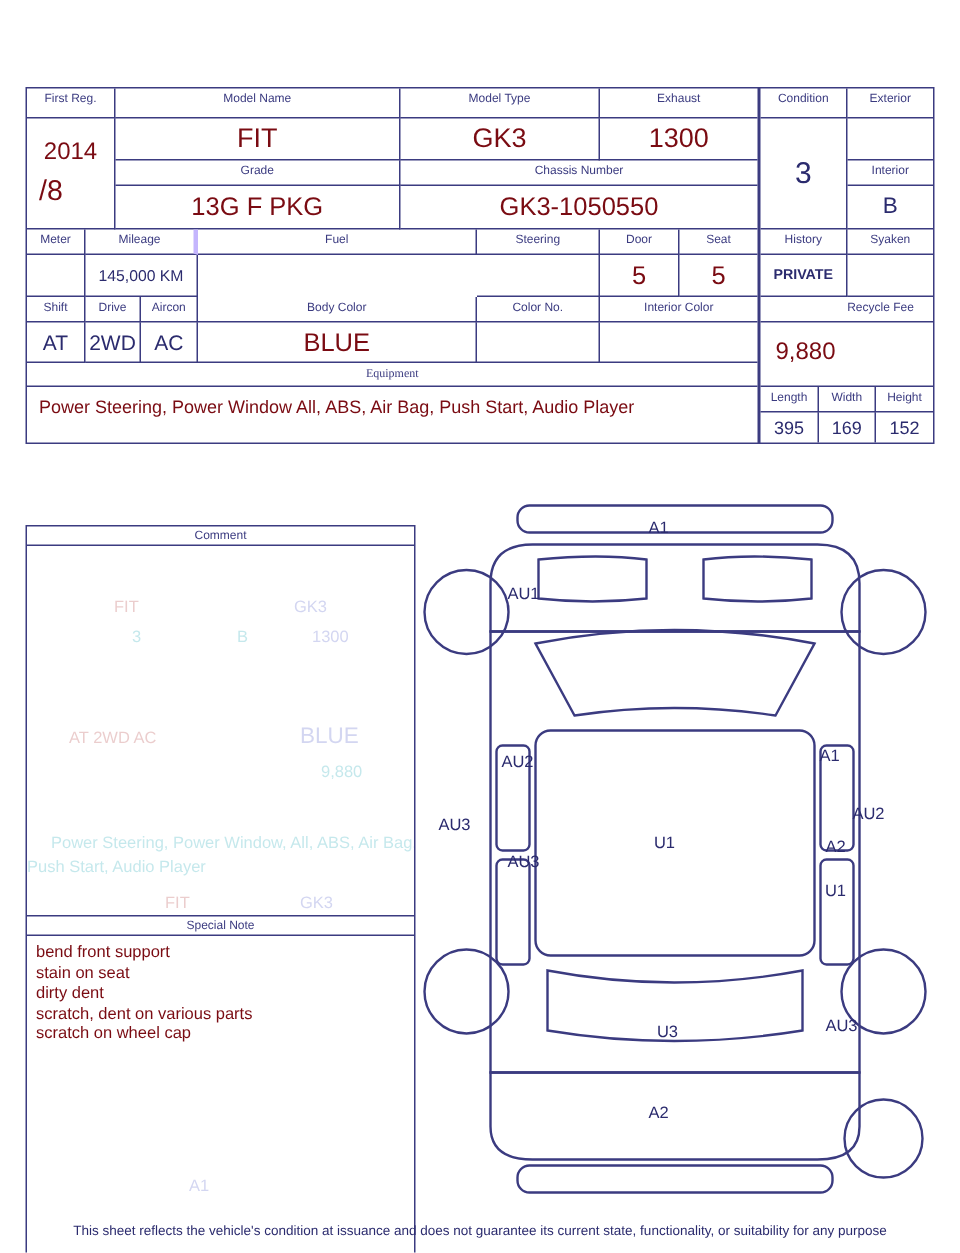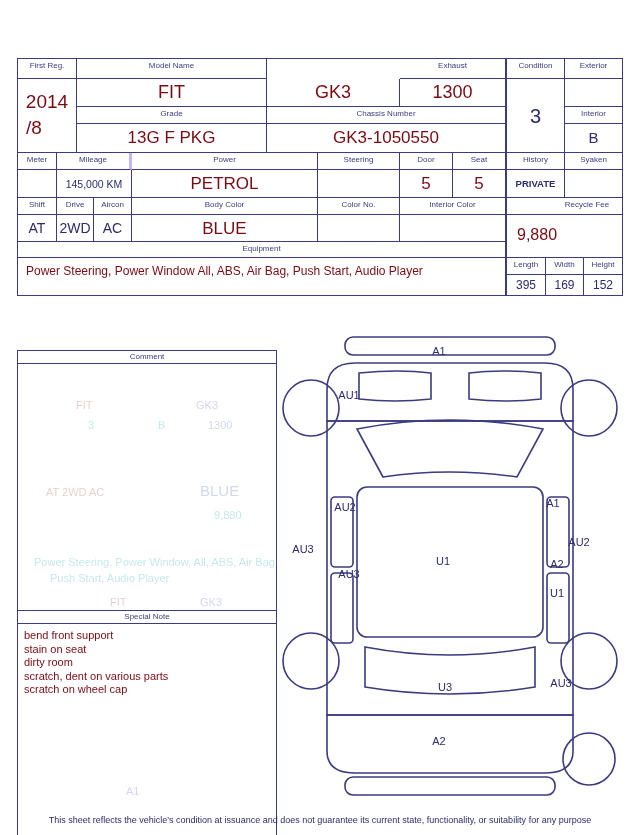--- a/index.html
+++ b/index.html
@@ -150,26 +150,29 @@
 
 
   <div id="top-grid">
 
     <div class="cellarea" style="left:0;top:0;width:59px;height:20px;border-right:1px solid #3b3b80;border-bottom:1px solid #3b3b80;">
       <div class="lbl">First Reg.</div>
     </div>
     <div class="cellarea" style="left:59px;top:0;width:190px;height:20px;border-right:1px solid #3b3b80;border-bottom:1px solid #3b3b80;">
       <div class="lbl">Model Name</div>
     </div>
+    <div class="cellarea" style="left:249px;top:0;width:133px;height:20px;border-right:1px solid #3b3b80;border-bottom:1px solid #3b3b80;">
+      <div class="lbl">Model Type</div>
+    </div>
     <div class="cellarea" style="left:382px;top:0;width:105px;height:20px;border-bottom:1px solid #3b3b80;">
       <div class="lbl">Exhaust</div>
     </div>
 
     <div class="cellarea" style="left:0;top:20px;width:59px;height:74px;border-right:1px solid #3b3b80;border-bottom:1px solid #3b3b80;">
-      <div class="val" style="font-size:19px;line-height:30px;padding-top:8px;">2014</div>
+      <div class="val" style="font-size:16px;line-height:30px;padding-top:8px;">2014</div>
       <div class="val" style="font-size:19px;line-height:22px;text-align:left;padding-left:8px;">/8</div>
     </div>
 
     <div class="cellarea" style="left:59px;top:20px;width:190px;height:28px;border-right:1px solid #3b3b80;border-bottom:1px solid #3b3b80;">
       <div class="val" style="line-height:27px;font-size:18px;">FIT</div>
     </div>
     <div class="cellarea" style="left:249px;top:20px;width:133px;height:28px;border-right:1px solid #3b3b80;border-bottom:1px solid #3b3b80;">
       <div class="val" style="line-height:27px;font-size:18px;">GK3</div>
     </div>
     <div class="cellarea" style="left:382px;top:20px;width:105px;height:28px;border-bottom:1px solid #3b3b80;">
@@ -190,39 +193,36 @@
       <div class="val" style="line-height:28px;font-size:17px;">GK3-1050550</div>
     </div>
 
     <div class="cellarea" style="left:0;top:94px;width:39px;height:17px;border-right:1px solid #3b3b80;border-bottom:1px solid #3b3b80;">
       <div class="lbl">Meter</div>
     </div>
     <div class="cellarea" style="left:39px;top:94px;width:75px;height:17px;border-right:3px solid #c4b5fd;border-bottom:1px solid #3b3b80;">
       <div class="lbl">Mileage</div>
     </div>
     <div class="cellarea" style="left:114px;top:94px;width:186px;height:17px;border-right:1px solid #3b3b80;border-bottom:1px solid #3b3b80;">
-      <div class="lbl">Power</div>
+      <div class="lbl">Fuel</div>
     </div>
     <div class="cellarea" style="left:300px;top:94px;width:82px;height:17px;border-right:1px solid #3b3b80;border-bottom:1px solid #3b3b80;">
       <div class="lbl">Steering</div>
     </div>
     <div class="cellarea" style="left:382px;top:94px;width:53px;height:17px;border-right:1px solid #3b3b80;border-bottom:1px solid #3b3b80;">
       <div class="lbl">Door</div>
     </div>
     <div class="cellarea" style="left:435px;top:94px;width:52px;height:17px;border-bottom:1px solid #3b3b80;">
       <div class="lbl">Seat</div>
     </div>
 
     <div class="cellarea" style="left:0;top:111px;width:39px;height:28px;border-right:1px solid #3b3b80;border-bottom:1px solid #3b3b80;"></div>
     <div class="cellarea" style="left:39px;top:111px;width:75px;height:28px;border-right:1px solid #3b3b80;border-bottom:1px solid #3b3b80;">
       <div class="val-dark" style="line-height:28px;font-size:10.5px;">145,000 KM</div>
     </div>
-    <div class="cellarea" style="left:114px;top:111px;width:186px;height:28px;border-right:1px solid #3b3b80;border-bottom:1px solid #3b3b80;">
-      <div class="val" style="line-height:28px;font-size:17px;">PETROL</div>
-    </div>
     <div class="cellarea" style="left:300px;top:111px;width:82px;height:28px;border-right:1px solid #3b3b80;border-bottom:1px solid #3b3b80;">
       <div class="val" style="line-height:28px;"></div>
     </div>
     <div class="cellarea" style="left:382px;top:111px;width:53px;height:28px;border-right:1px solid #3b3b80;border-bottom:1px solid #3b3b80;">
       <div class="val" style="line-height:28px;font-size:17px;">5</div>
     </div>
     <div class="cellarea" style="left:435px;top:111px;width:52px;height:28px;border-bottom:1px solid #3b3b80;">
       <div class="val" style="line-height:28px;font-size:17px;">5</div>
     </div>
 
@@ -257,21 +257,21 @@
     <div class="cellarea" style="left:114px;top:156px;width:186px;height:27px;border-right:1px solid #3b3b80;border-bottom:1px solid #3b3b80;">
       <div class="val" style="line-height:27px;font-size:17px;">BLUE</div>
     </div>
     <div class="cellarea" style="left:300px;top:156px;width:82px;height:27px;border-right:1px solid #3b3b80;border-bottom:1px solid #3b3b80;">
       <div class="val" style="line-height:27px;"></div>
     </div>
     <div class="cellarea" style="left:382px;top:156px;width:105px;height:27px;border-bottom:1px solid #3b3b80;">
       <div class="val" style="line-height:27px;"></div>
     </div>
 
-    <div class="cellarea" style="left:0;top:183px;width:487px;height:16px;border-bottom:1px solid #3b3b80;">
+    <div class="cellarea" style="left:0;top:183px;width:487px;height:16px;border-bottom:1px solid #3b3b80;font-family:Liberation Serif, serif;">
       <div class="lbl">Equipment</div>
     </div>
 
     <div class="cellarea" style="left:0;top:199px;width:487px;height:37px;">
       <div class="val" style="font-size:12px;line-height:26px;text-align:left;padding-left:8px;">Power Steering, Power Window  All, ABS, Air Bag, Push Start, Audio Player</div>
     </div>
   </div>
 
   <div id="right-grid">
 
@@ -339,29 +339,29 @@
 
       <div class="ghost ghost-red" style="left:58px;top:35px;">FIT</div>
       <div class="ghost ghost-bl" style="left:178px;top:35px;">GK3</div>
       <div class="ghost ghost-cy" style="left:70px;top:55px;">3</div>
       <div class="ghost ghost-cy" style="left:140px;top:55px;">B</div>
       <div class="ghost ghost-bl" style="left:190px;top:55px;">1300</div>
       <div class="ghost ghost-red" style="left:28px;top:122px;">AT  2WD  AC</div>
       <div class="ghost ghost-bl ghost-big" style="left:182px;top:118px;">BLUE</div>
       <div class="ghost ghost-cy" style="left:196px;top:145px;">9,880</div>
       <div class="ghost ghost-cy" style="left:16px;top:192px;">Power Steering, Power Window, All, ABS, Air Bag,</div>
-      <div class="ghost ghost-cy" style="left:32px;top:208px;">Push Start, Audio Player</div>
+      <div class="ghost ghost-cy" style="left:0;top:208px;">Push Start, Audio Player</div>
       <div class="ghost ghost-red" style="left:92px;top:232px;">FIT</div>
       <div class="ghost ghost-bl" style="left:182px;top:232px;">GK3</div>
     </div>
     <div class="specialnote-head">Special Note</div>
     <div id="note-list">
       <div>bend front support</div>
       <div>stain on seat</div>
-      <div>dirty room</div>
+      <div>dirty dent</div>
       <div>scratch, dent on various parts</div>
       <div>scratch on wheel cap</div>
     </div>
     <div style="position:relative;height:160px;overflow:hidden;">
       <div class="ghost ghost-bl" style="left:108px;top:88px;">A1</div>
 
     </div>
   </div>
 
   <div id="diagram-panel">

